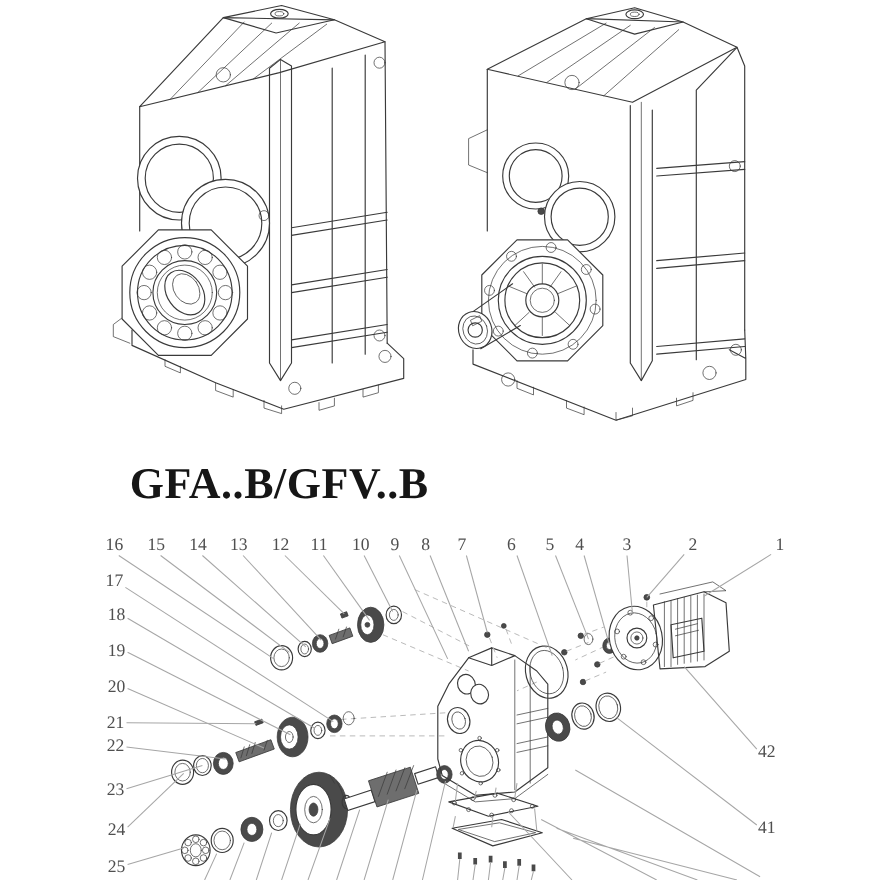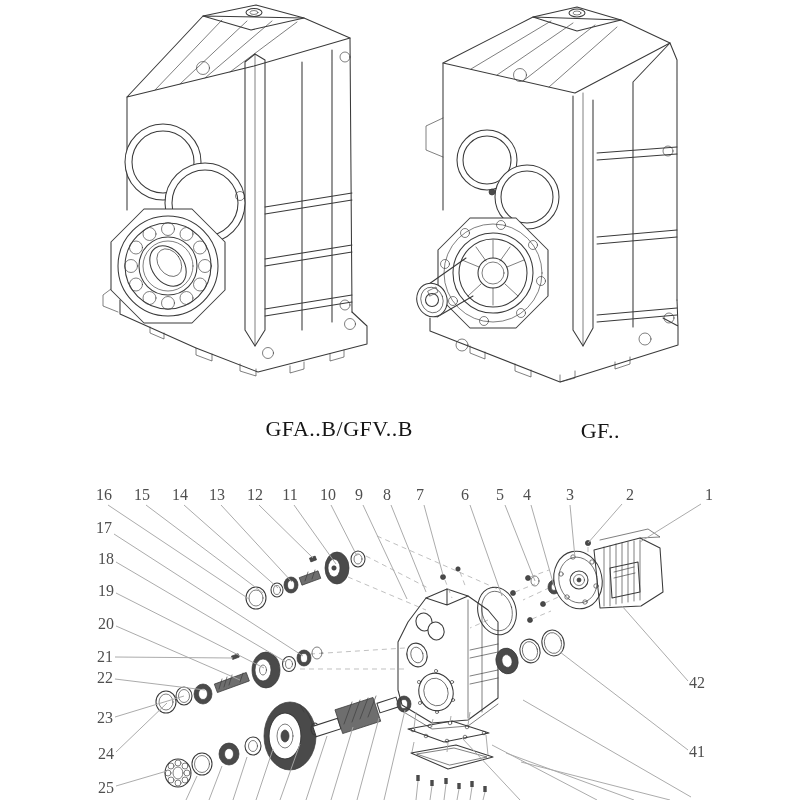--- a/index.html
+++ b/index.html
@@ -13,22 +13,22 @@
   
   .s{stroke:var(--ink);fill:none;stroke-width:1.05;stroke-linejoin:round;stroke-linecap:round;}
   .sw{stroke:var(--ink);fill:#fff;stroke-width:1.05;stroke-linejoin:round;}
   .thin{stroke-width:.65;}
   .dk{stroke:var(--ink);fill:var(--dark);stroke-width:.7;}
   .md{stroke:var(--ink);fill:var(--mid);stroke-width:.7;}
   .leader{stroke:var(--leader);stroke-width:.95;fill:none;}
   .dash{stroke:var(--dash);stroke-width:.85;stroke-dasharray:5 4;fill:none;}
   .callout-num{font-family:"Liberation Serif","DejaVu Serif",serif;font-size:16px;
                fill:var(--number);text-anchor:middle;}
-  .model-label{position:absolute;color:var(--label);font-weight:400;font-size:22px;
-               letter-spacing:.5px;text-align:right;white-space:nowrap;}
+  .model-label{position:absolute;color:var(--label);font-weight:700;font-size:40px;
+               letter-spacing:.5px;text-align:left;white-space:nowrap;}
   #label-left{left:118px;top:416px;width:295px;}
   #label-right{left:480px;top:418px;width:140px;}
 </style>
 </head>
 <body>
 
 <div class="stage">
 <svg viewBox="0 0 800 800" width="800" height="800">
 
   <g>
@@ -400,14 +400,13 @@
           <text x="106" y="793" class="callout-num">25</text>
           <line x1="688" y1="681" x2="622" y2="606" class="leader"></line>
           <text x="697" y="688" class="callout-num">42</text>
           <line x1="688" y1="750" x2="560" y2="652" class="leader"></line>
           <text x="697" y="757" class="callout-num">41</text>
         </g>
   </g>
 </svg>
 
 <div class="model-label" id="label-left">GFA..B/GFV..B</div>
-<div class="model-label" id="label-right">GF..</div>
 </div>
 
 </body></html>

